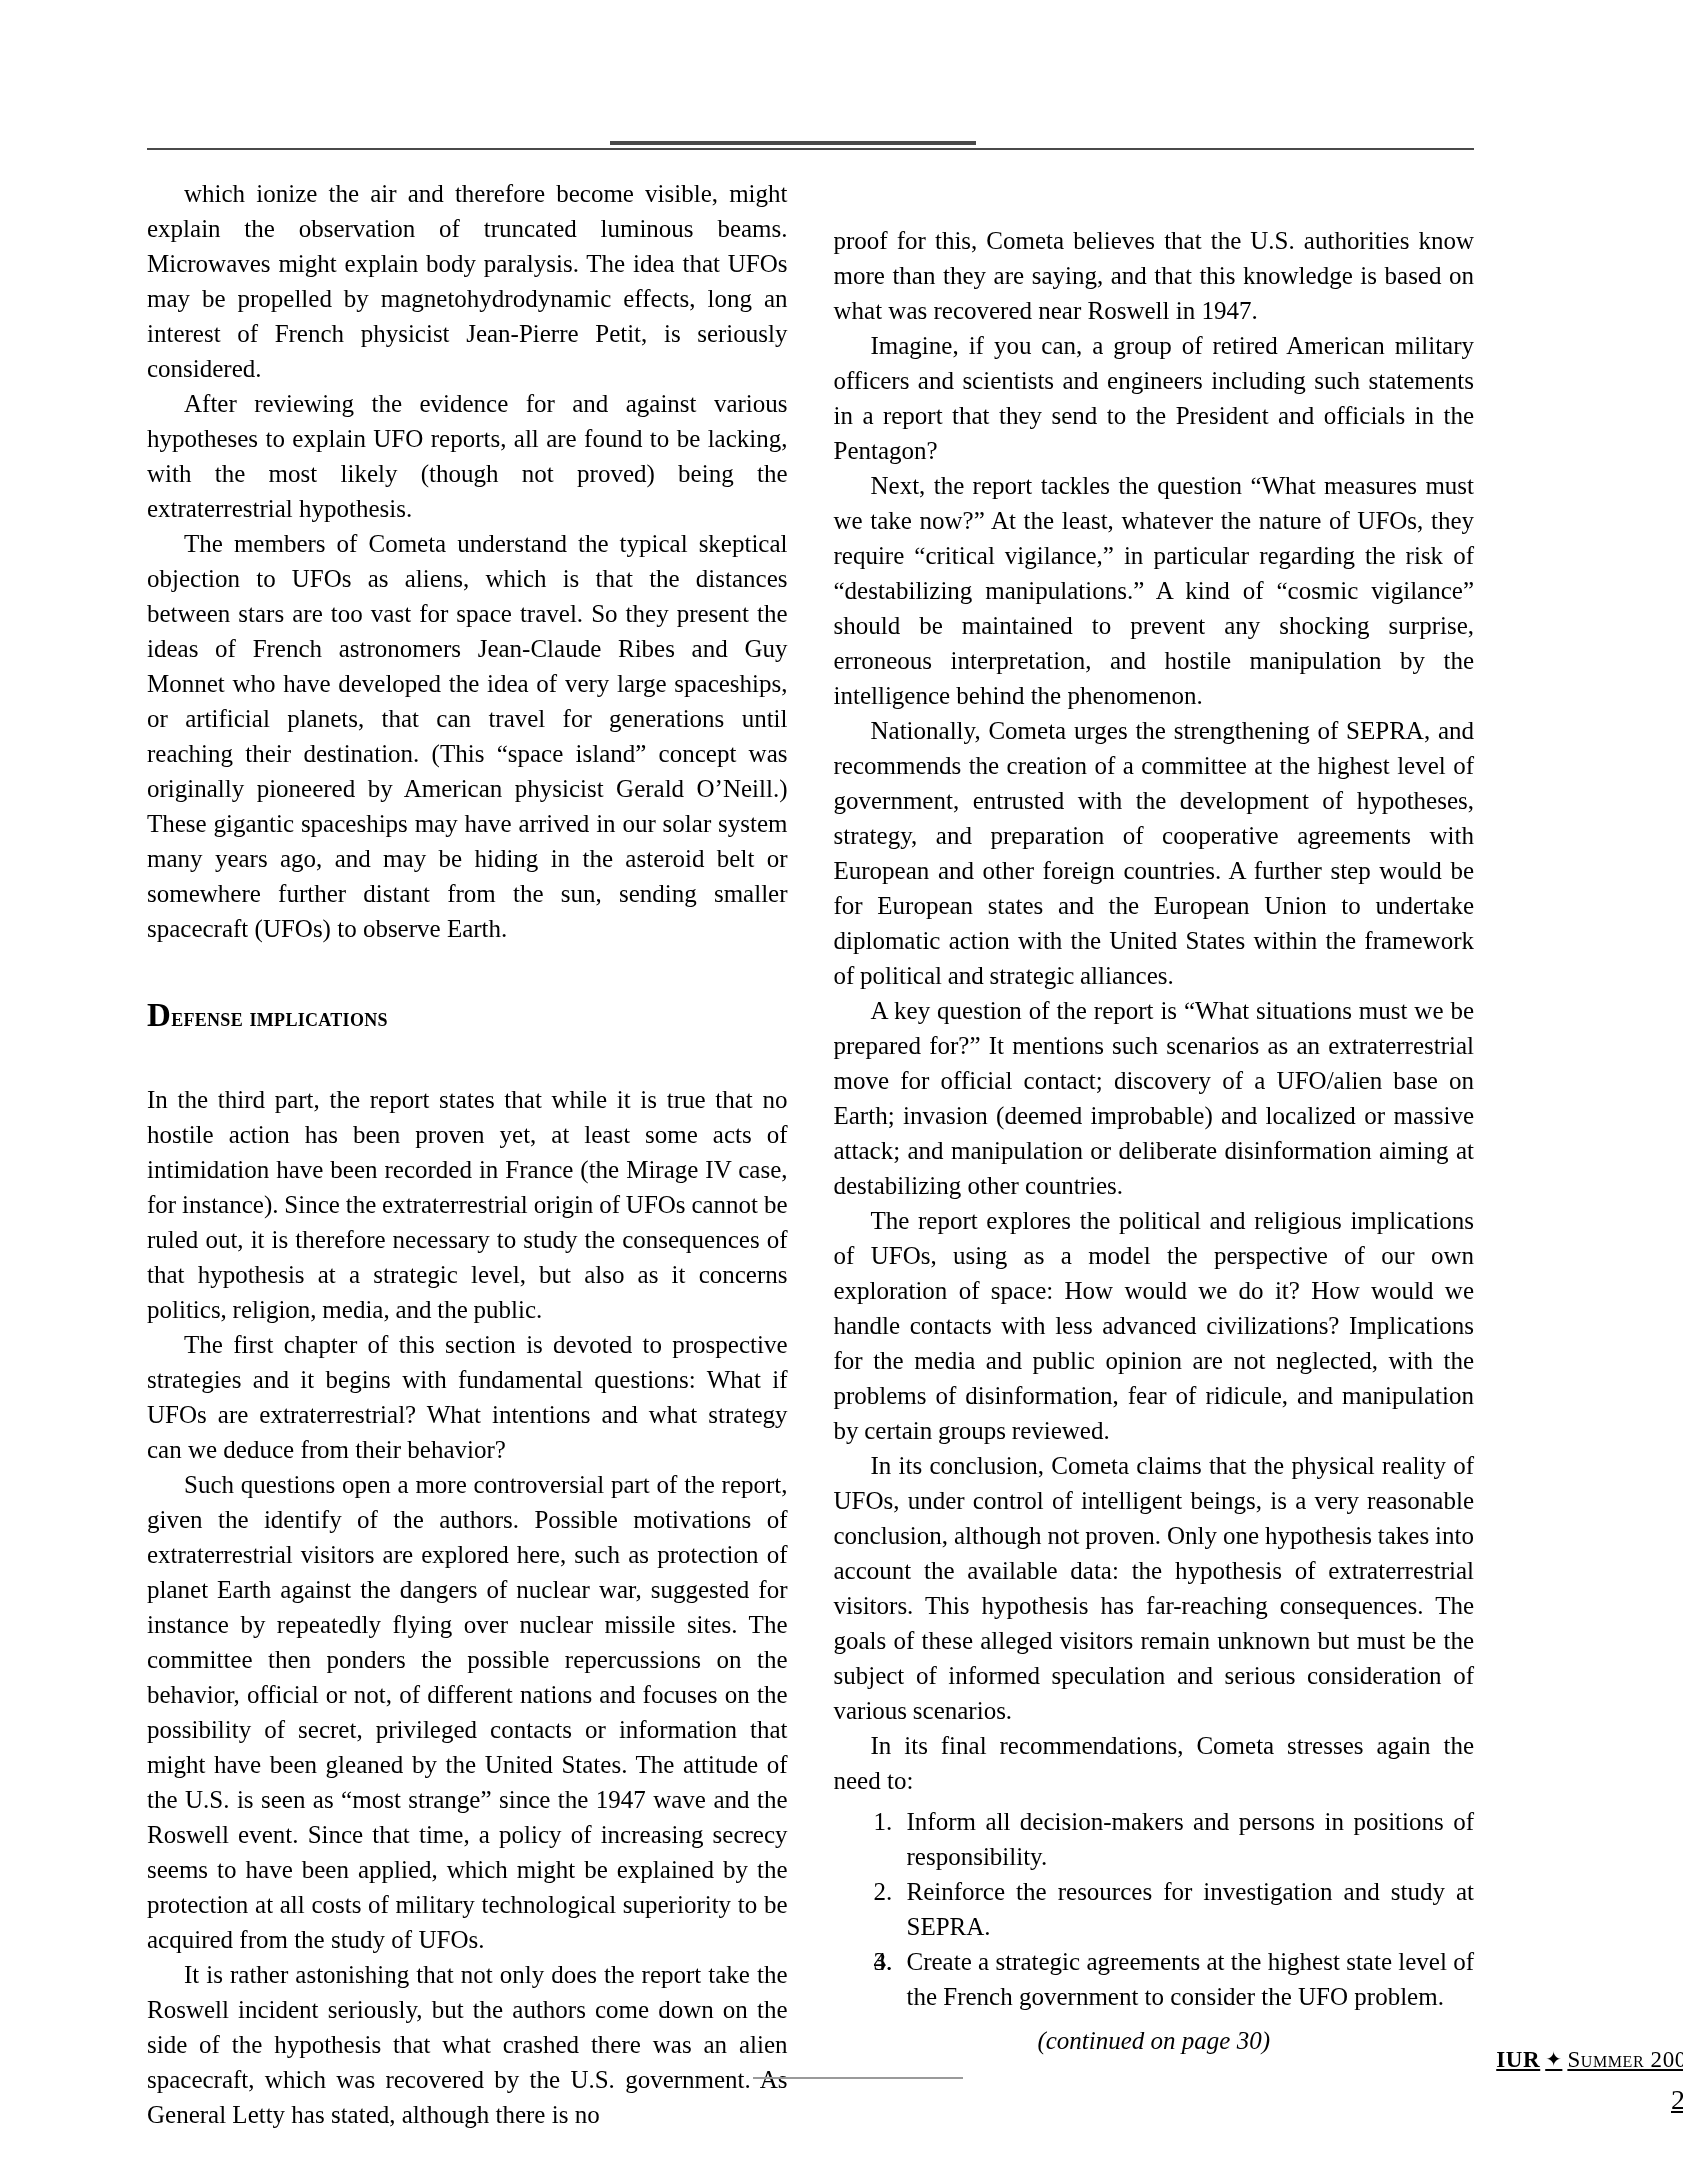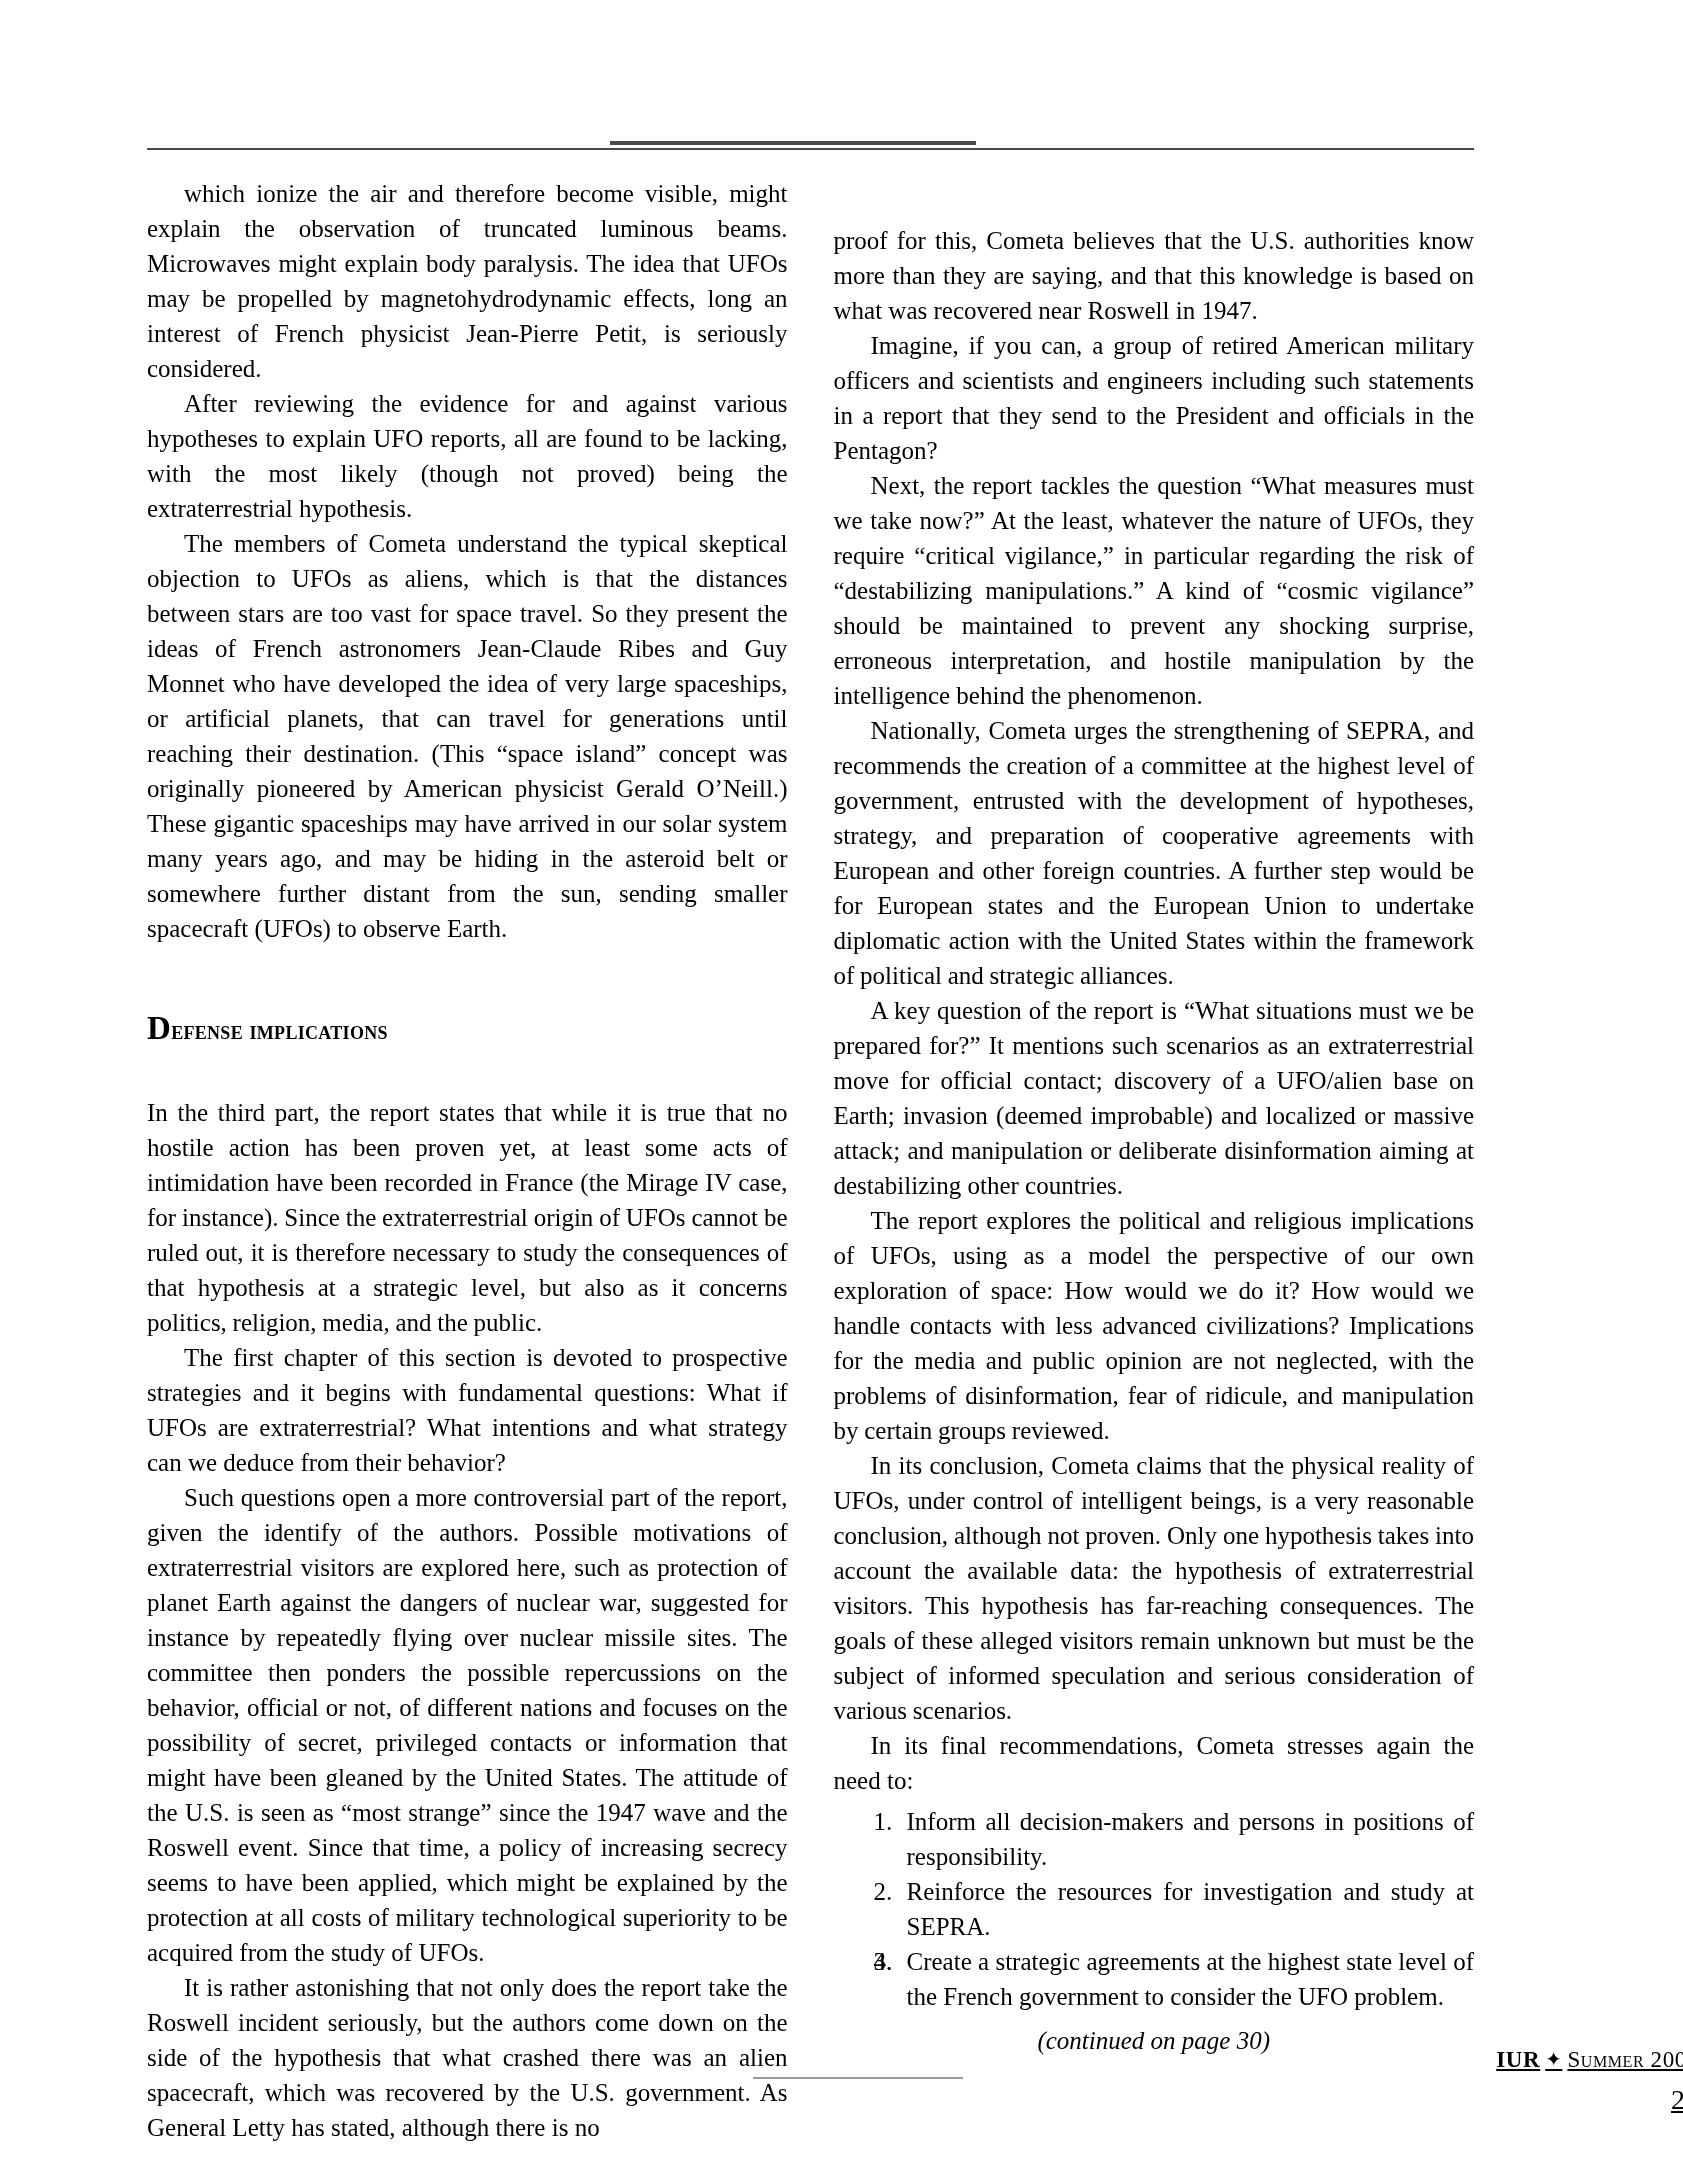--- a/index.html
+++ b/index.html
@@ -80,21 +80,21 @@
     font-variant: small-caps;
     letter-spacing: 0.3px;
     line-height: 34px;
   }
   h2.section-heading .dropcap {
     font-size: 33px;
     font-variant: normal;
     text-transform: uppercase;
   }
   .heading-block {
-    margin-top: 65px;
+    margin-top: 52px;
     margin-bottom: 28px;
   }
 
   
   ol.rec-list {
     margin: 6px 0 0 0;
     padding: 0;
     list-style: none;
   }
   ol.rec-list li {

